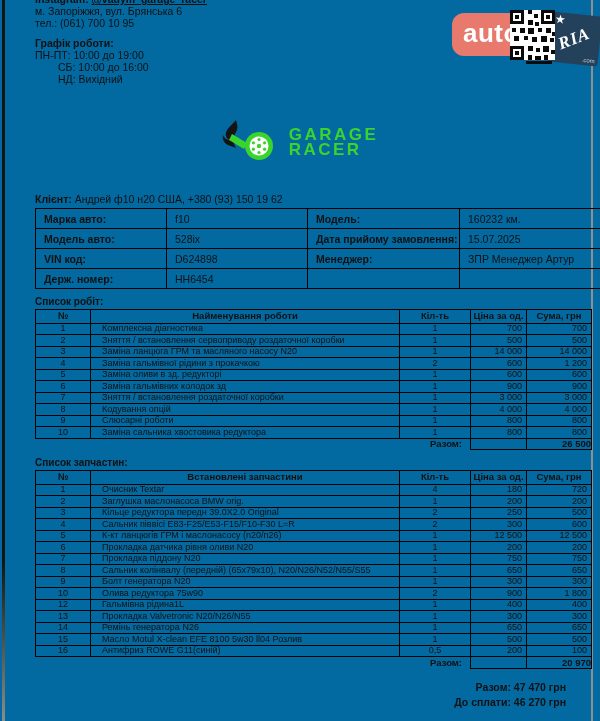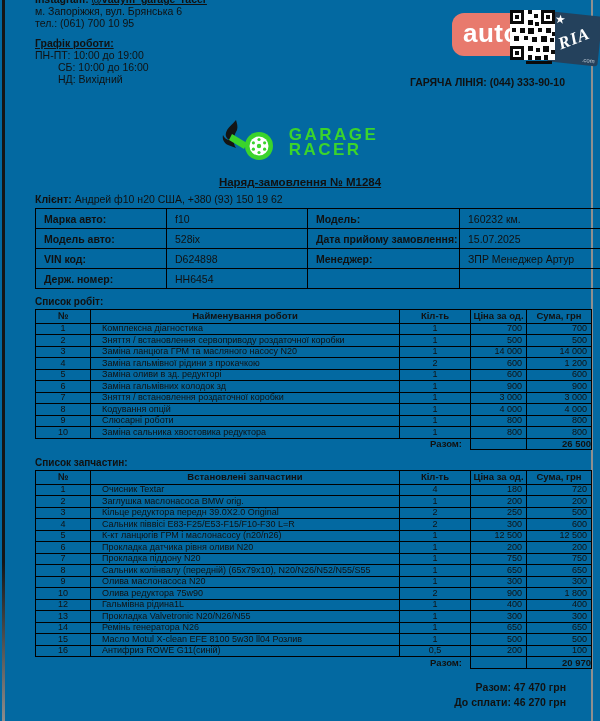--- a/index.html
+++ b/index.html
@@ -11,21 +11,21 @@
   
   .edge-left{position:absolute;left:2px;top:0;width:3px;height:100%;
     background:linear-gradient(#151515 78%,#8c8c8c);}
   .edge-right{position:absolute;left:591px;top:0;width:2px;height:100%;background:#8f8f8f;}
 
   
   .contact{position:absolute;left:35px;top:-7px;font-size:10.5px;line-height:12px;}
   .contact .ig{font-weight:bold;}
   .handle{text-decoration:underline;font-weight:bold;color:#111;}
   .schedule{position:absolute;left:35px;top:37px;font-size:10.5px;line-height:12px;}
-  .schedule .sch-title{font-weight:bold;text-decoration:underline;}
+  .schedule .sch-title{font-weight:bold;}
   .schedule .indent{padding-left:23px;}
   .hotline{position:absolute;right:35px;top:76px;text-align:right;
     font-size:10.5px;line-height:13px;font-weight:bold;}
 
   
   .wm{position:absolute;left:452px;top:8px;width:146px;height:64px;}
   .wm-auto{position:absolute;left:0;top:5px;width:93px;height:43px;background:#e87a6d;
     border-radius:12px;color:#fff;font-size:26px;font-weight:bold;line-height:41px;
     padding-left:11px;box-sizing:border-box;z-index:1;letter-spacing:0.5px;}
   .wm-ria{position:absolute;left:97px;top:6px;width:51px;height:50px;background:#24415c;
@@ -145,21 +145,20 @@
       </g>
       <g fill="#0a0a0a">
         <rect x="7" y="7" width="4" height="4"></rect>
           <rect x="38" y="7" width="4" height="4"></rect>
         <rect x="7" y="43" width="4" height="4"></rect>
       </g>
     </svg>
   </div>
 
   <div class="hotline">
-    <div>ГАРЯЧА ЛІНІЯ: (044) 333-90-10</div>
   </div>
 
   <div class="logo">
     <svg width="60" height="46" viewBox="0 0 60 46">
       <path d="M14 1 C10 6 5 9 4 14 C3 17 5 20 8 21 C5 21 2 19 1 16 C0 20 2 24 6 26 L14 29 C10 23 12 16 15 11 C16 8 15 4 14 1 Z" fill="#141414"></path>
       <path d="M25 24 L10 15 L7 21 L22 30 Z" fill="#3bd42c"></path>
       <circle cx="37" cy="27" r="14" fill="#3bd42c"></circle>
       <circle cx="37" cy="27" r="9.5" fill="#ffffff"></circle>
       <circle cx="37" cy="27" r="2.2" fill="#3bd42c"></circle>
       <g fill="#3bd42c">
@@ -170,23 +169,20 @@
         <circle cx="31.4" cy="30.2" r="1.6"></circle>
           <circle cx="31.4" cy="23.8" r="1.6"></circle>
       </g>
     </svg>
     <div class="logo-text">
       <div>GARAGE</div>
       <div>RACER</div>
     </div>
   </div>
 
-  <div class="doc-title">
-    <span>Наряд-замовлення № М1284</span>
-  </div>
 
   <div class="content">
 
     <div class="client">
       <b>Клієнт:</b>
       <span>Андрей ф10 н20 США, +380 (93) 150 19 62</span>
     </div>
 
     <table class="car-table">
       <tbody>
@@ -372,21 +368,21 @@
           </tr>
           <tr>
             <td class="c-num">8</td>
             <td class="c-name">Сальник колінвалу (передній) (65x79x10), N20/N26/N52/N55/S55</td>
             <td class="c-qty">1</td>
             <td class="c-price">650</td>
             <td class="c-sum">650</td>
           </tr>
           <tr>
             <td class="c-num">9</td>
-            <td class="c-name">Олива маслонасоса N20</td>
+            <td class="c-name">Болт генератора N20</td>
             <td class="c-qty">1</td>
             <td class="c-price">300</td>
             <td class="c-sum">300</td>
           </tr>
           <tr>
             <td class="c-num">10</td>
             <td class="c-name">Олива редуктора 75w90</td>
             <td class="c-qty">2</td>
             <td class="c-price">900</td>
             <td class="c-sum">1 800</td>

